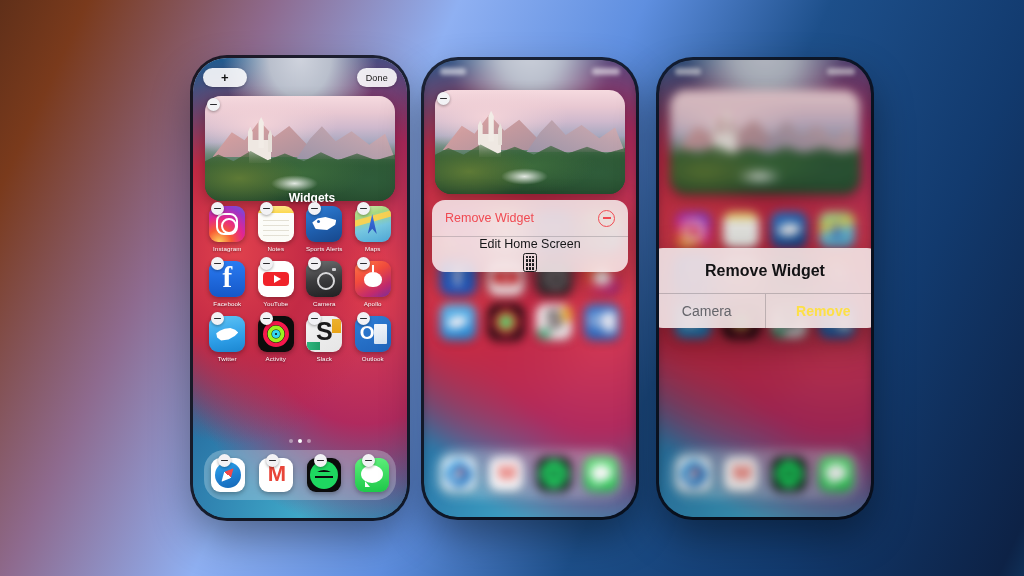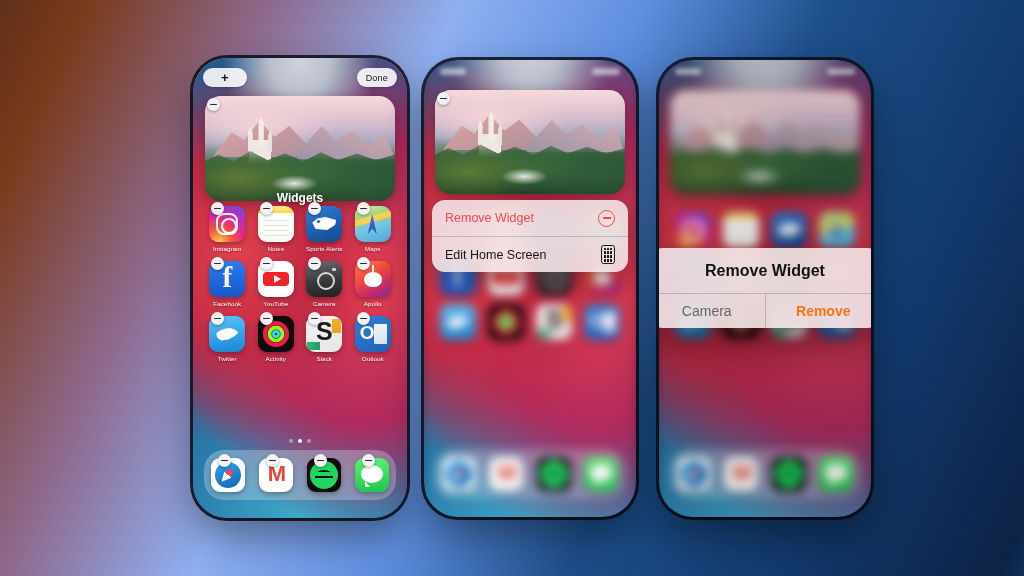--- a/index.html
+++ b/index.html
@@ -89,21 +89,21 @@
 
   
   .minus { position:absolute; width:13px; height:13px; border-radius:50%;
     background:#f2f2f5; display:flex; align-items:center; justify-content:center;
     box-shadow:0 1px 3px rgba(0,0,0,.35); z-index:5; }
   .minus::before { content:""; width:7px; height:1.8px; background:#2a2a2e;
     border-radius:1px; }
 
   
   .wlabel { position:absolute; width:100%; text-align:center; color:#fff;
-    font-size:12px; font-weight:700; text-shadow:0 1px 3px rgba(0,0,0,.45); }
+    font-size:12px; font-weight:700; text-shadow:0 1px 3px rgba(0,0,0,.45);margin-left:12px; }
 
   
   .grid { position:absolute; display:grid; grid-template-columns:repeat(4,1fr);
     row-gap:9px; }
   .app { position:relative; display:flex; flex-direction:column; align-items:center; }
   .icon { width:36px; height:36px; border-radius:9px; position:relative;
     overflow:hidden; box-shadow:0 2px 5px rgba(0,0,0,.3); }
   .app .minus { top:-4px; left:8px; }
   .alabel { margin-top:3px; font-size:6.2px; color:#fff; letter-spacing:.1px;
     text-shadow:0 1px 2px rgba(0,0,0,.5); white-space:nowrap; }
@@ -203,41 +203,41 @@
   .dots span { width:4px; height:4px; border-radius:50%;
     background:rgba(255,255,255,.42); }
   .dots span.on { background:#fff; }
 
   
   .ctxmenu { position:absolute; border-radius:13px; overflow:hidden; z-index:20;
     background:rgba(246,238,238,.84); backdrop-filter:blur(18px);
     box-shadow:0 10px 28px rgba(0,0,0,.34); }
   .ctxrow { display:flex; align-items:center; justify-content:space-between;
     padding:0 13px; height:36px; font-size:12.5px; }
-  .ctxrow + .ctxrow { border-top:.6px solid rgba(60,60,67,.22); }
+  .ctxrow + .ctxrow { border-top:.6px solid rgba(60,60,67,.22);flex-direction:column; }
   .ctxrow.danger { color:#f04a52; }
   .ctxrow.normal { color:#161618; }
   .minus-circle { width:17px; height:17px; border-radius:50%;
     border:1.4px solid #f04a52; display:flex; align-items:center; justify-content:center; }
   .minus-circle::before { content:""; width:8px; height:1.4px; background:#f04a52; }
   .grid-glyph { width:14px; height:19px; border:1.5px solid #1b1b1d; border-radius:2.5px;
     display:grid; grid-template-columns:repeat(3,1fr); grid-template-rows:repeat(4,1fr);
     gap:1px; padding:1.5px; }
   .grid-glyph i { background:#1b1b1d; border-radius:.5px; }
 
   
   .alert { position:absolute; border-radius:14px; overflow:hidden; z-index:25;
     background:rgba(244,233,233,.88); backdrop-filter:blur(20px);
     box-shadow:0 14px 34px rgba(0,0,0,.38); }
   .alert-title { text-align:center; font-size:16px; font-weight:700; color:#121214;
     padding:14px 10px 13px; }
   .alert-actions { display:flex; border-top:.6px solid rgba(60,60,67,.25); }
   .alert-btn { flex:1; text-align:center; padding:9px 0; font-size:14px; }
   .alert-btn.cancel { color:#65656b; }
-  .alert-btn.remove { color:#f97316; font-weight:700;
+  .alert-btn.remove { color:#fde047; font-weight:700;
     border-left:.6px solid rgba(60,60,67,.25); }
 
   .scrim { position:absolute; inset:0; background:rgba(0,0,0,.12); z-index:10; }
 </style>
 </head>
 <body>
 
 <div id="bg">
   <div class="base"></div>
 </div>

